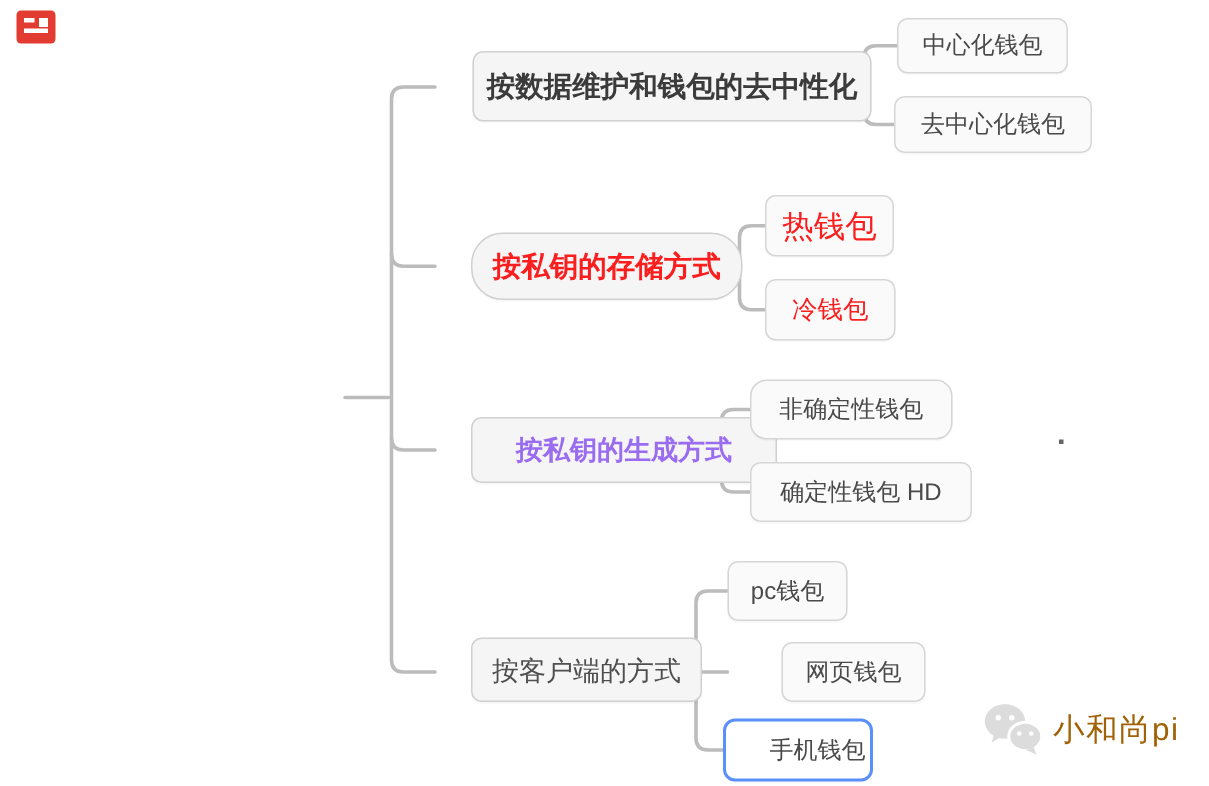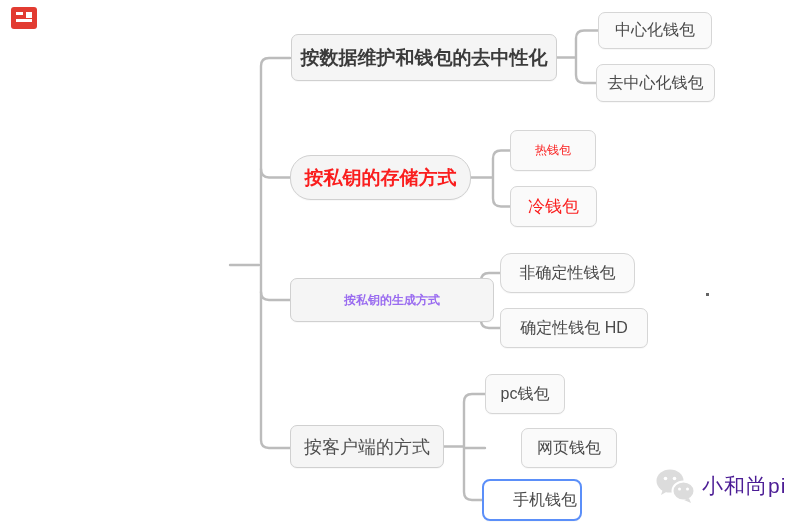--- a/index.html
+++ b/index.html
@@ -6,38 +6,38 @@
   body{font-family:"Liberation Sans","DejaVu Sans",sans-serif;}
   .canvas{position:relative;width:806px;height:524px;background:#ffffff;overflow:hidden;}
   .connectors{position:absolute;left:0;top:0;z-index:0;}
   .node{
     position:absolute;z-index:1;box-sizing:border-box;
     display:flex;align-items:center;justify-content:center;
     background:#fafafa;border:1.4px solid #d6d6d6;border-radius:7px;
     color:#4a4a4a;font-size:16px;white-space:nowrap;
     box-shadow:0 1px 1px rgba(0,0,0,0.03);
   }
-  .node.branch{background:#f5f5f5;border-color:#d0d0d0;font-size:19px;}
+  .node.branch{background:#f5f5f5;border-color:#d0d0d0;font-size:19px;margin-left:24px;}
   .node.root{background:#efefef;border-color:#c2c2c2;font-size:19px;border-width:1.5px;}
   .bold{font-weight:bold;}
   .red{color:#fa1e1e;}
   .purple{color:#9a6cf0;}
   .node.selected{border:2.6px solid #5b8ff9;background:#ffffff;border-radius:8px;padding-left:26px;}
   .stamp{
     position:absolute;left:11px;top:7px;width:26px;height:22px;z-index:2;
     background:#e23b31;border-radius:3px;
   }
   .stamp i{position:absolute;background:#ffffff;display:block;}
   .speck{position:absolute;left:706px;top:293px;width:3px;height:3px;background:#4a4a4a;opacity:.85;z-index:1;}
   .watermark{
     position:absolute;left:655px;top:468px;z-index:2;
     display:flex;align-items:center;gap:5px;
   }
   .watermark .wm-text{
-    font-size:21px;color:#4c1d95;letter-spacing:1px;
+    font-size:21px;color:#a16207;letter-spacing:1px;
     text-shadow:1px 1px 0 #ffffff;
   }
 </style>
 </head>
 <body>
 
 <div class="canvas">
 
   <svg class="connectors" width="806" height="524" viewBox="0 0 806 524" fill="none" stroke="#bcbcbc" stroke-width="2.4" stroke-linecap="round">
     <path d="M230,265 H259"></path>
@@ -52,27 +52,27 @@
 
   <div class="stamp">
     <i style="left:5px;top:5px;width:7px;height:3px;"></i>
     <i style="left:15px;top:5px;width:6px;height:6px;"></i>
     <i style="left:5px;top:12px;width:16px;height:3px;"></i>
   </div>
 
 
   <div class="node branch bold" style="left:291px;top:34px;width:266px;height:47px;color:#3b3b3b;">按数据维护和钱包的去中性化</div>
   <div class="node" style="left:598px;top:12px;width:114px;height:37px;">中心化钱包</div>
-  <div class="node" style="left:596px;top:64px;width:119px;height:38px;">去中心化钱包</div>
+  <div class="node" style="left:596px;top:64px;width:132px;height:38px;">去中心化钱包</div>
 
   <div class="node branch bold red" style="left:290px;top:155px;width:181px;height:45px;border-radius:21px;">按私钥的存储方式</div>
-  <div class="node red" style="left:510px;top:130px;width:86px;height:41px;font-size:12px;font-family:Liberation Serif, serif;">热钱包</div>
+  <div class="node red" style="left:510px;top:130px;width:86px;height:41px;font-size:21px;font-family:Liberation Serif, serif;">热钱包</div>
   <div class="node red" style="left:510px;top:186px;width:87px;height:41px;font-size:17px;">冷钱包</div>
 
-  <div class="node branch bold purple" style="left:290px;top:278px;width:204px;height:44px;font-size:12px;">按私钥的生成方式</div>
+  <div class="node branch bold purple" style="left:290px;top:278px;width:204px;height:44px;font-size:18px;">按私钥的生成方式</div>
   <div class="node" style="left:500px;top:253px;width:135px;height:40px;border-radius:11px;">非确定性钱包</div>
   <div class="node" style="left:500px;top:308px;width:148px;height:40px;">确定性钱包 HD</div>
 
   <div class="node branch" style="left:290px;top:425px;width:154px;height:43px;font-size:18px;color:#4f4f4f;">按客户端的方式</div>
   <div class="node" style="left:485px;top:374px;width:80px;height:40px;">pc钱包</div>
   <div class="node" style="left:485px;top:428px;width:96px;height:40px;margin-left:36px;">网页钱包</div>
   <div class="node selected" style="left:482px;top:479px;width:100px;height:42px;">手机钱包</div>
 
   <div class="speck"></div>
 

